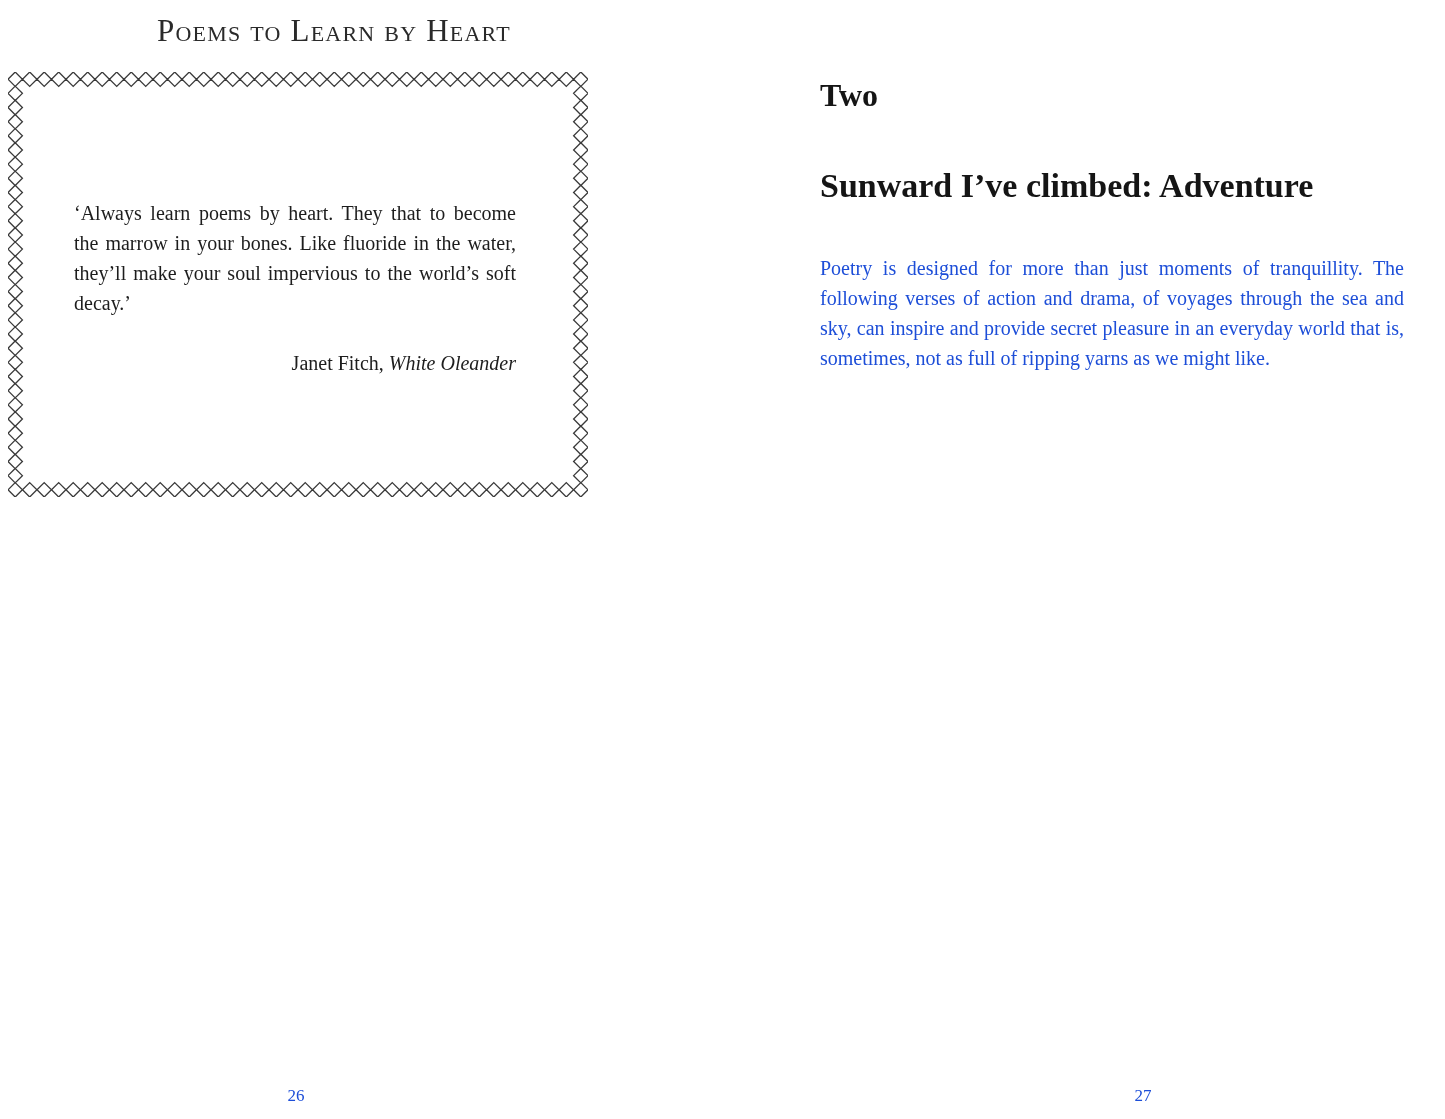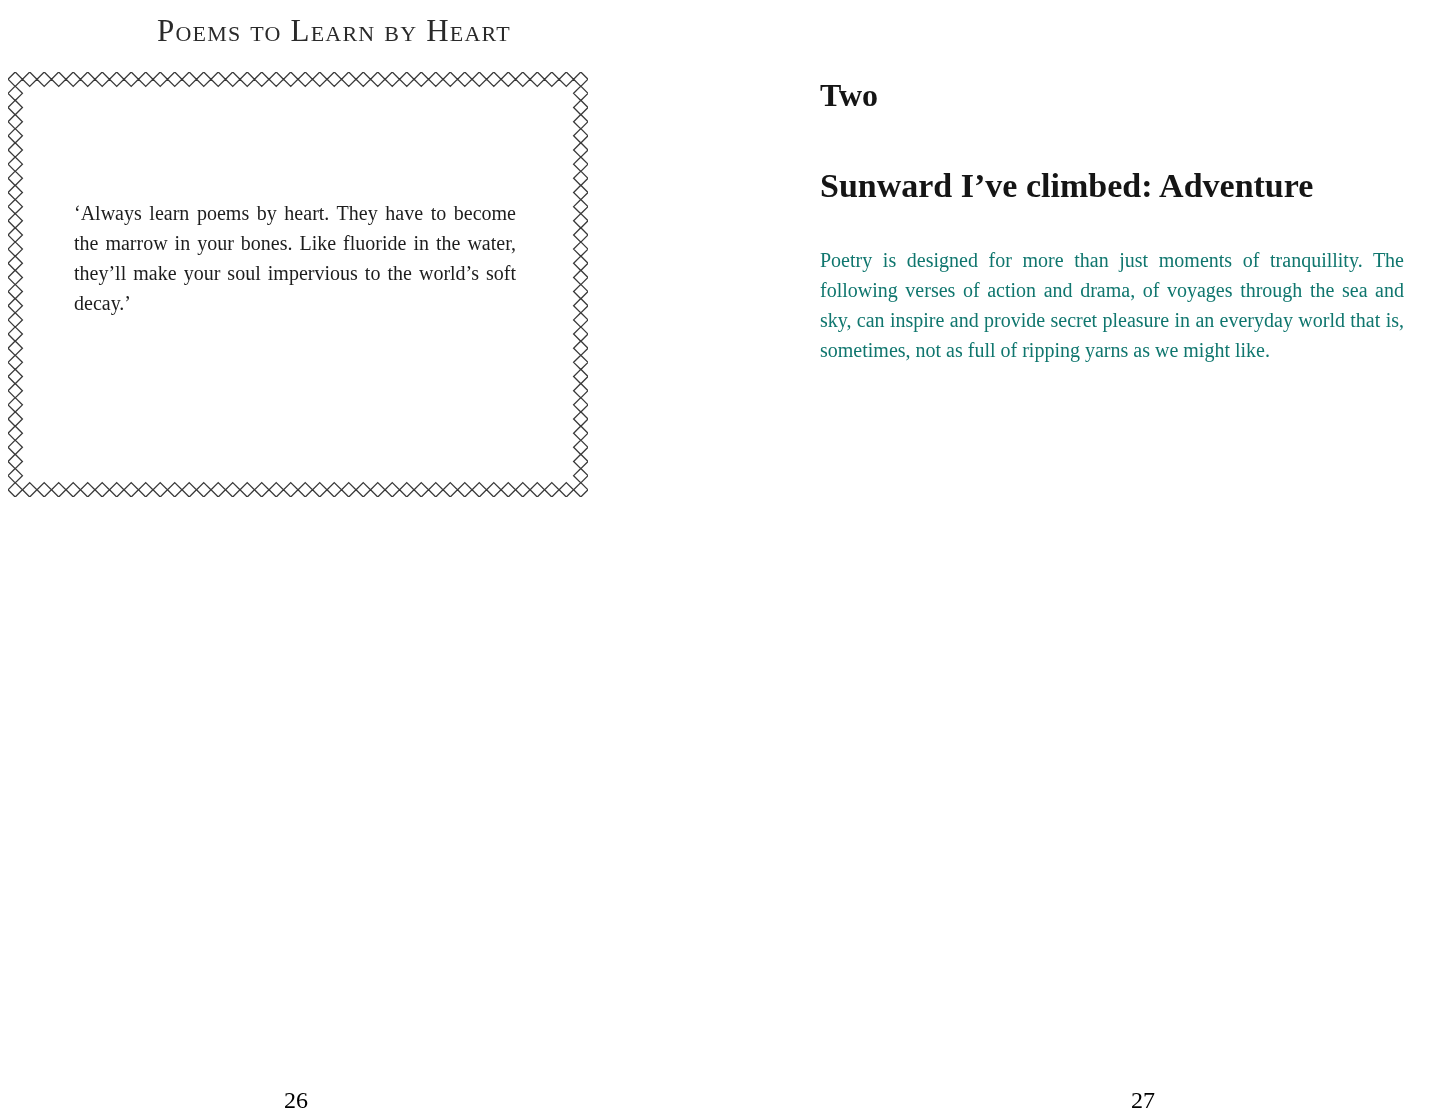--- a/index.html
+++ b/index.html
@@ -82,56 +82,59 @@
     font-size: 34px;
     line-height: 1.2;
     font-weight: bold;
     color: #151515;
     white-space: nowrap;
   }
 
   .chapter-intro {
     position: absolute;
     left: 820px;
-    top: 245px;
+    top: 253px;
     width: 584px;
     font-size: 20px;
     line-height: 30px;
     text-align: justify;
-    color: #0f766e;
+    color: #1d4ed8;
   }
 
   
   .pageno {
     position: absolute;
     top: 1086px;
     width: 100px;
     text-align: center;
-    font-size: 24px;
+    font-size: 17px;
     line-height: 1.2;
-    color: #000000;
+    color: #1d4ed8;
   }
   .pageno-left  { left: 246px; }
   .pageno-right { left: 1093px; }
 </style>
 </head>
 <body>
 
 <div class="spread">
 
   <div>
     <div class="running-header">Poems to Learn by Heart</div>
 
     <div class="quote-box">
       <svg width="580" height="425">
           <path d="M7.2 0L14.4 7.2L7.2 14.4L0 7.2ZM7.2 410.6L14.4 417.8L7.2 425L0 417.8ZM21.702564102564104 0L28.902564102564103 7.2L21.702564102564104 14.4L14.502564102564104 7.2ZM21.702564102564104 410.6L28.902564102564103 417.8L21.702564102564104 425L14.502564102564104 417.8ZM36.205128205128204 0L43.40512820512821 7.2L36.205128205128204 14.4L29.005128205128205 7.2ZM36.205128205128204 410.6L43.40512820512821 417.8L36.205128205128204 425L29.005128205128205 417.8ZM50.70769230769231 0L57.907692307692315 7.2L50.70769230769231 14.4L43.50769230769231 7.2ZM50.70769230769231 410.6L57.907692307692315 417.8L50.70769230769231 425L43.50769230769231 417.8ZM65.2102564102564 0L72.41025641025641 7.2L65.2102564102564 14.4L58.0102564102564 7.2ZM65.2102564102564 410.6L72.41025641025641 417.8L65.2102564102564 425L58.0102564102564 417.8ZM79.71282051282051 0L86.91282051282052 7.2L79.71282051282051 14.4L72.51282051282051 7.2ZM79.71282051282051 410.6L86.91282051282052 417.8L79.71282051282051 425L72.51282051282051 417.8ZM94.21538461538462 0L101.41538461538462 7.2L94.21538461538462 14.4L87.01538461538462 7.2ZM94.21538461538462 410.6L101.41538461538462 417.8L94.21538461538462 425L87.01538461538462 417.8ZM108.71794871794873 0L115.91794871794873 7.2L108.71794871794873 14.4L101.51794871794873 7.2ZM108.71794871794873 410.6L115.91794871794873 417.8L108.71794871794873 425L101.51794871794873 417.8ZM123.22051282051282 0L130.4205128205128 7.2L123.22051282051282 14.4L116.02051282051282 7.2ZM123.22051282051282 410.6L130.4205128205128 417.8L123.22051282051282 425L116.02051282051282 417.8ZM137.72307692307692 0L144.9230769230769 7.2L137.72307692307692 14.4L130.52307692307693 7.2ZM137.72307692307692 410.6L144.9230769230769 417.8L137.72307692307692 425L130.52307692307693 417.8ZM152.225641025641 0L159.425641025641 7.2L152.225641025641 14.4L145.02564102564102 7.2ZM152.225641025641 410.6L159.425641025641 417.8L152.225641025641 425L145.02564102564102 417.8ZM166.72820512820513 0L173.92820512820512 7.2L166.72820512820513 14.4L159.52820512820514 7.2ZM166.72820512820513 410.6L173.92820512820512 417.8L166.72820512820513 425L159.52820512820514 417.8ZM181.23076923076923 0L188.43076923076922 7.2L181.23076923076923 14.4L174.03076923076924 7.2ZM181.23076923076923 410.6L188.43076923076922 417.8L181.23076923076923 425L174.03076923076924 417.8ZM195.73333333333332 0L202.9333333333333 7.2L195.73333333333332 14.4L188.53333333333333 7.2ZM195.73333333333332 410.6L202.9333333333333 417.8L195.73333333333332 425L188.53333333333333 417.8ZM210.23589743589744 0L217.43589743589743 7.2L210.23589743589744 14.4L203.03589743589745 7.2ZM210.23589743589744 410.6L217.43589743589743 417.8L210.23589743589744 425L203.03589743589745 417.8ZM224.73846153846154 0L231.93846153846152 7.2L224.73846153846154 14.4L217.53846153846155 7.2ZM224.73846153846154 410.6L231.93846153846152 417.8L224.73846153846154 425L217.53846153846155 417.8ZM239.24102564102563 0L246.44102564102562 7.2L239.24102564102563 14.4L232.04102564102564 7.2ZM239.24102564102563 410.6L246.44102564102562 417.8L239.24102564102563 425L232.04102564102564 417.8ZM253.74358974358975 0L260.94358974358977 7.2L253.74358974358975 14.4L246.54358974358976 7.2ZM253.74358974358975 410.6L260.94358974358977 417.8L253.74358974358975 425L246.54358974358976 417.8ZM268.24615384615385 0L275.44615384615383 7.2L268.24615384615385 14.4L261.04615384615386 7.2ZM268.24615384615385 410.6L275.44615384615383 417.8L268.24615384615385 425L261.04615384615386 417.8ZM282.7487179487179 0L289.9487179487179 7.2L282.7487179487179 14.4L275.5487179487179 7.2ZM282.7487179487179 410.6L289.9487179487179 417.8L282.7487179487179 425L275.5487179487179 417.8ZM297.25128205128203 0L304.451282051282 7.2L297.25128205128203 14.4L290.05128205128204 7.2ZM297.25128205128203 410.6L304.451282051282 417.8L297.25128205128203 425L290.05128205128204 417.8ZM311.75384615384615 0L318.95384615384614 7.2L311.75384615384615 14.4L304.55384615384617 7.2ZM311.75384615384615 410.6L318.95384615384614 417.8L311.75384615384615 425L304.55384615384617 417.8ZM326.2564102564103 0L333.45641025641027 7.2L326.2564102564103 14.4L319.0564102564103 7.2ZM326.2564102564103 410.6L333.45641025641027 417.8L326.2564102564103 425L319.0564102564103 417.8ZM340.7589743589744 0L347.9589743589744 7.2L340.7589743589744 14.4L333.5589743589744 7.2ZM340.7589743589744 410.6L347.9589743589744 417.8L340.7589743589744 425L333.5589743589744 417.8ZM355.26153846153846 0L362.46153846153845 7.2L355.26153846153846 14.4L348.0615384615385 7.2ZM355.26153846153846 410.6L362.46153846153845 417.8L355.26153846153846 425L348.0615384615385 417.8ZM369.76410256410253 0L376.9641025641025 7.2L369.76410256410253 14.4L362.56410256410254 7.2ZM369.76410256410253 410.6L376.9641025641025 417.8L369.76410256410253 425L362.56410256410254 417.8ZM384.26666666666665 0L391.46666666666664 7.2L384.26666666666665 14.4L377.06666666666666 7.2ZM384.26666666666665 410.6L391.46666666666664 417.8L384.26666666666665 425L377.06666666666666 417.8ZM398.7692307692308 0L405.96923076923076 7.2L398.7692307692308 14.4L391.5692307692308 7.2ZM398.7692307692308 410.6L405.96923076923076 417.8L398.7692307692308 425L391.5692307692308 417.8ZM413.2717948717949 0L420.4717948717949 7.2L413.2717948717949 14.4L406.0717948717949 7.2ZM413.2717948717949 410.6L420.4717948717949 417.8L413.2717948717949 425L406.0717948717949 417.8ZM427.774358974359 0L434.974358974359 7.2L427.774358974359 14.4L420.57435897435903 7.2ZM427.774358974359 410.6L434.974358974359 417.8L427.774358974359 425L420.57435897435903 417.8ZM442.2769230769231 0L449.4769230769231 7.2L442.2769230769231 14.4L435.0769230769231 7.2ZM442.2769230769231 410.6L449.4769230769231 417.8L442.2769230769231 425L435.0769230769231 417.8ZM456.7794871794872 0L463.9794871794872 7.2L456.7794871794872 14.4L449.5794871794872 7.2ZM456.7794871794872 410.6L463.9794871794872 417.8L456.7794871794872 425L449.5794871794872 417.8ZM471.28205128205127 0L478.48205128205126 7.2L471.28205128205127 14.4L464.0820512820513 7.2ZM471.28205128205127 410.6L478.48205128205126 417.8L471.28205128205127 425L464.0820512820513 417.8ZM485.78461538461534 0L492.9846153846153 7.2L485.78461538461534 14.4L478.58461538461535 7.2ZM485.78461538461534 410.6L492.9846153846153 417.8L485.78461538461534 425L478.58461538461535 417.8ZM500.2871794871795 0L507.4871794871795 7.2L500.2871794871795 14.4L493.0871794871795 7.2ZM500.2871794871795 410.6L507.4871794871795 417.8L500.2871794871795 425L493.0871794871795 417.8ZM514.7897435897436 0L521.9897435897436 7.2L514.7897435897436 14.4L507.5897435897436 7.2ZM514.7897435897436 410.6L521.9897435897436 417.8L514.7897435897436 425L507.5897435897436 417.8ZM529.2923076923078 0L536.4923076923078 7.2L529.2923076923078 14.4L522.0923076923077 7.2ZM529.2923076923078 410.6L536.4923076923078 417.8L529.2923076923078 425L522.0923076923077 417.8ZM543.7948717948718 0L550.9948717948719 7.2L543.7948717948718 14.4L536.5948717948718 7.2ZM543.7948717948718 410.6L550.9948717948719 417.8L543.7948717948718 425L536.5948717948718 417.8ZM558.2974358974359 0L565.4974358974359 7.2L558.2974358974359 14.4L551.0974358974358 7.2ZM558.2974358974359 410.6L565.4974358974359 417.8L558.2974358974359 425L551.0974358974358 417.8ZM572.8000000000001 0L580.0000000000001 7.2L572.8000000000001 14.4L565.6 7.2ZM572.8000000000001 410.6L580.0000000000001 417.8L572.8000000000001 425L565.6 417.8ZM7.2 14.158620689655173L14.4 21.358620689655172L7.2 28.55862068965517L0 21.358620689655172ZM572.8 14.158620689655173L580 21.358620689655172L572.8 28.55862068965517L565.5999999999999 21.358620689655172ZM7.2 28.31724137931035L14.4 35.51724137931035L7.2 42.71724137931035L0 35.51724137931035ZM572.8 28.31724137931035L580 35.51724137931035L572.8 42.71724137931035L565.5999999999999 35.51724137931035ZM7.2 42.475862068965526L14.4 49.67586206896553L7.2 56.87586206896553L0 49.67586206896553ZM572.8 42.475862068965526L580 49.67586206896553L572.8 56.87586206896553L565.5999999999999 49.67586206896553ZM7.2 56.63448275862069L14.4 63.834482758620695L7.2 71.0344827586207L0 63.834482758620695ZM572.8 56.63448275862069L580 63.834482758620695L572.8 71.0344827586207L565.5999999999999 63.834482758620695ZM7.2 70.79310344827586L14.4 77.99310344827586L7.2 85.19310344827586L0 77.99310344827586ZM572.8 70.79310344827586L580 77.99310344827586L572.8 85.19310344827586L565.5999999999999 77.99310344827586ZM7.2 84.95172413793105L14.4 92.15172413793105L7.2 99.35172413793106L0 92.15172413793105ZM572.8 84.95172413793105L580 92.15172413793105L572.8 99.35172413793106L565.5999999999999 92.15172413793105ZM7.2 99.11034482758622L14.4 106.31034482758622L7.2 113.51034482758622L0 106.31034482758622ZM572.8 99.11034482758622L580 106.31034482758622L572.8 113.51034482758622L565.5999999999999 106.31034482758622ZM7.2 113.26896551724138L14.4 120.46896551724139L7.2 127.66896551724139L0 120.46896551724139ZM572.8 113.26896551724138L580 120.46896551724139L572.8 127.66896551724139L565.5999999999999 120.46896551724139ZM7.2 127.42758620689655L14.4 134.62758620689655L7.2 141.82758620689654L0 134.62758620689655ZM572.8 127.42758620689655L580 134.62758620689655L572.8 141.82758620689654L565.5999999999999 134.62758620689655ZM7.2 141.58620689655172L14.4 148.7862068965517L7.2 155.9862068965517L0 148.7862068965517ZM572.8 141.58620689655172L580 148.7862068965517L572.8 155.9862068965517L565.5999999999999 148.7862068965517ZM7.2 155.7448275862069L14.4 162.94482758620688L7.2 170.14482758620687L0 162.94482758620688ZM572.8 155.7448275862069L580 162.94482758620688L572.8 170.14482758620687L565.5999999999999 162.94482758620688ZM7.2 169.9034482758621L14.4 177.1034482758621L7.2 184.30344827586208L0 177.1034482758621ZM572.8 169.9034482758621L580 177.1034482758621L572.8 184.30344827586208L565.5999999999999 177.1034482758621ZM7.2 184.06206896551726L14.4 191.26206896551724L7.2 198.46206896551723L0 191.26206896551724ZM572.8 184.06206896551726L580 191.26206896551724L572.8 198.46206896551723L565.5999999999999 191.26206896551724ZM7.2 198.22068965517244L14.4 205.42068965517242L7.2 212.6206896551724L0 205.42068965517242ZM572.8 198.22068965517244L580 205.42068965517242L572.8 212.6206896551724L565.5999999999999 205.42068965517242ZM7.2 212.3793103448276L14.4 219.57931034482758L7.2 226.77931034482756L0 219.57931034482758ZM572.8 212.3793103448276L580 219.57931034482758L572.8 226.77931034482756L565.5999999999999 219.57931034482758ZM7.2 226.53793103448277L14.4 233.73793103448276L7.2 240.93793103448274L0 233.73793103448276ZM572.8 226.53793103448277L580 233.73793103448276L572.8 240.93793103448274L565.5999999999999 233.73793103448276ZM7.2 240.69655172413795L14.4 247.89655172413794L7.2 255.09655172413792L0 247.89655172413794ZM572.8 240.69655172413795L580 247.89655172413794L572.8 255.09655172413792L565.5999999999999 247.89655172413794ZM7.2 254.85517241379313L14.4 262.0551724137931L7.2 269.2551724137931L0 262.0551724137931ZM572.8 254.85517241379313L580 262.0551724137931L572.8 269.2551724137931L565.5999999999999 262.0551724137931ZM7.2 269.0137931034483L14.4 276.21379310344827L7.2 283.41379310344826L0 276.21379310344827ZM572.8 269.0137931034483L580 276.21379310344827L572.8 283.41379310344826L565.5999999999999 276.21379310344827ZM7.2 283.17241379310343L14.4 290.3724137931034L7.2 297.5724137931034L0 290.3724137931034ZM572.8 283.17241379310343L580 290.3724137931034L572.8 297.5724137931034L565.5999999999999 290.3724137931034ZM7.2 297.33103448275864L14.4 304.5310344827586L7.2 311.7310344827586L0 304.5310344827586ZM572.8 297.33103448275864L580 304.5310344827586L572.8 311.7310344827586L565.5999999999999 304.5310344827586ZM7.2 311.4896551724138L14.4 318.6896551724138L7.2 325.88965517241377L0 318.6896551724138ZM572.8 311.4896551724138L580 318.6896551724138L572.8 325.88965517241377L565.5999999999999 318.6896551724138ZM7.2 325.648275862069L14.4 332.848275862069L7.2 340.048275862069L0 332.848275862069ZM572.8 325.648275862069L580 332.848275862069L572.8 340.048275862069L565.5999999999999 332.848275862069ZM7.2 339.8068965517242L14.4 347.0068965517242L7.2 354.2068965517242L0 347.0068965517242ZM572.8 339.8068965517242L580 347.0068965517242L572.8 354.2068965517242L565.5999999999999 347.0068965517242ZM7.2 353.9655172413793L14.4 361.1655172413793L7.2 368.3655172413793L0 361.1655172413793ZM572.8 353.9655172413793L580 361.1655172413793L572.8 368.3655172413793L565.5999999999999 361.1655172413793ZM7.2 368.1241379310345L14.4 375.3241379310345L7.2 382.5241379310345L0 375.3241379310345ZM572.8 368.1241379310345L580 375.3241379310345L572.8 382.5241379310345L565.5999999999999 375.3241379310345ZM7.2 382.28275862068966L14.4 389.48275862068965L7.2 396.68275862068964L0 389.48275862068965ZM572.8 382.28275862068966L580 389.48275862068965L572.8 396.68275862068964L565.5999999999999 389.48275862068965ZM7.2 396.44137931034487L14.4 403.64137931034486L7.2 410.84137931034485L0 403.64137931034486ZM572.8 396.44137931034487L580 403.64137931034486L572.8 410.84137931034485L565.5999999999999 403.64137931034486Z" fill="none" stroke="#3a3a3a" stroke-width="1.3"></path>
         </svg>
 
-      <div class="quote-text">‘Always learn poems by heart. They have to become the marrow in your bones. Like fluoride in the water, they’ll make your soul impervious to the world’s soft decay.’</div>
+      <div class="quote-text">‘Always learn poems by heart. They that to become the marrow in your bones. Like fluoride in the water, they’ll make your soul impervious to the world’s soft decay.’</div>
 
+      <div class="quote-attribution">
+        <span class="name">Janet Fitch, </span><span class="work">White Oleander</span>
+      </div>
     </div>
 
     <div class="pageno pageno-left">26</div>
   </div>
 
   <div>
     <div class="chapter-number">Two</div>
 
     <div class="chapter-title">Sunward I’ve climbed: Adventure</div>
 

